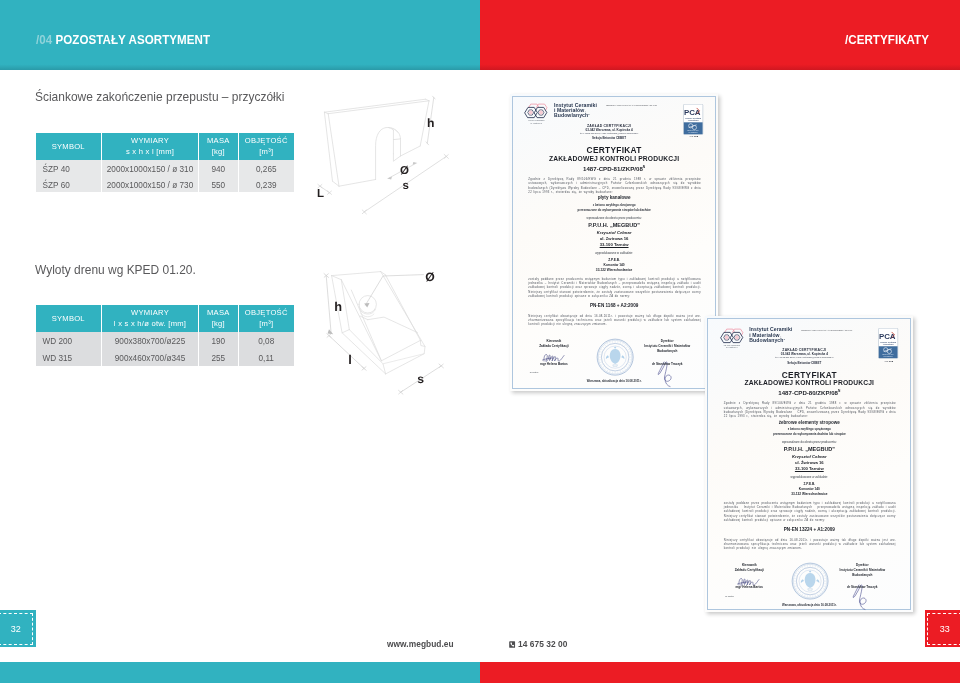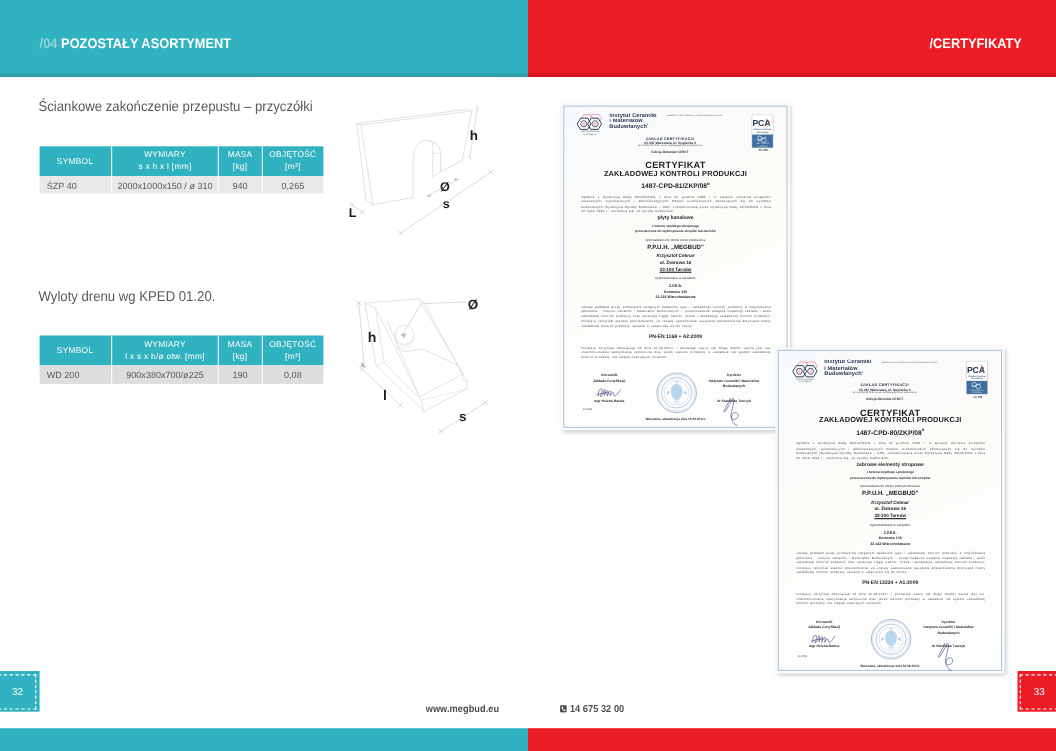--- a/index.html
+++ b/index.html
@@ -98,20 +98,26 @@
           </th>
 </tr>
       </thead>
       <tbody>
 <tr class="odd">
 <td class="sym" style="height:16.4px"><span style="display:inline-block;transform:translateY(1.6px)">ŚZP 40</span></td>
 <td class="" style="height:16.4px"><span style="display:inline-block;transform:translateY(1.6px)">2000x1000x150 / ø 310</span></td>
 <td class="" style="height:16.4px"><span style="display:inline-block;transform:translateY(1.6px)">940</span></td>
 <td class="" style="height:16.4px"><span style="display:inline-block;transform:translateY(1.6px)">0,265</span></td>
 </tr>
+<tr class="odd">
+<td class="sym" style="height:16.4px"><span style="display:inline-block;transform:translateY(1.6px)">ŚZP 60</span></td>
+<td class="" style="height:16.4px"><span style="display:inline-block;transform:translateY(1.6px)">2000x1000x150 / ø 730</span></td>
+<td class="" style="height:16.4px"><span style="display:inline-block;transform:translateY(1.6px)">550</span></td>
+<td class="" style="height:16.4px"><span style="display:inline-block;transform:translateY(1.6px)">0,239</span></td>
+</tr>
 </tbody>
     </table>
   <div class="sec-title" style="left:35px;top:262px;">Wyloty drenu wg KPED 01.20.</div>
 <table class="spec" id="tbl1" style="left:35.5px;top:305px;">
 <colgroup>
         <col style="width:66.5px">
         <col style="width:97px">
         <col style="width:39.5px">
         <col style="width:55.5px">
       </colgroup>
@@ -134,20 +140,26 @@
             <div>[m³]</div>
           </th>
 </tr>
       </thead>
       <tbody>
 <tr class="even">
 <td class="sym" style="height:17.3px"><span style="display:inline-block;transform:translateY(1.6px)">WD 200</span></td>
 <td class="" style="height:17.3px"><span style="display:inline-block;transform:translateY(1.6px)">900x380x700/ø225</span></td>
 <td class="" style="height:17.3px"><span style="display:inline-block;transform:translateY(1.6px)">190</span></td>
 <td class="" style="height:17.3px"><span style="display:inline-block;transform:translateY(1.6px)">0,08</span></td>
+</tr>
+<tr class="even">
+<td class="sym" style="height:17.3px"><span style="display:inline-block;transform:translateY(1.6px)">WD 315</span></td>
+<td class="" style="height:17.3px"><span style="display:inline-block;transform:translateY(1.6px)">900x460x700/ø345</span></td>
+<td class="" style="height:17.3px"><span style="display:inline-block;transform:translateY(1.6px)">255</span></td>
+<td class="" style="height:17.3px"><span style="display:inline-block;transform:translateY(1.6px)">0,11</span></td>
 </tr>
 </tbody>
     </table>
   <div class="dwg" id="dwg1" style="left:305px;top:85px;width:168px;height:152px;">
   <svg width="168" height="152" viewBox="0 0 168 152">
     <g fill="none" stroke="#dcdcdc" stroke-width="0.75" stroke-linejoin="round" stroke-linecap="round">
 
       <path d="M19.4,27.2 L120.5,14.2"></path>
 
       <path d="M23.2,28.7 L124.0,15.8"></path>

